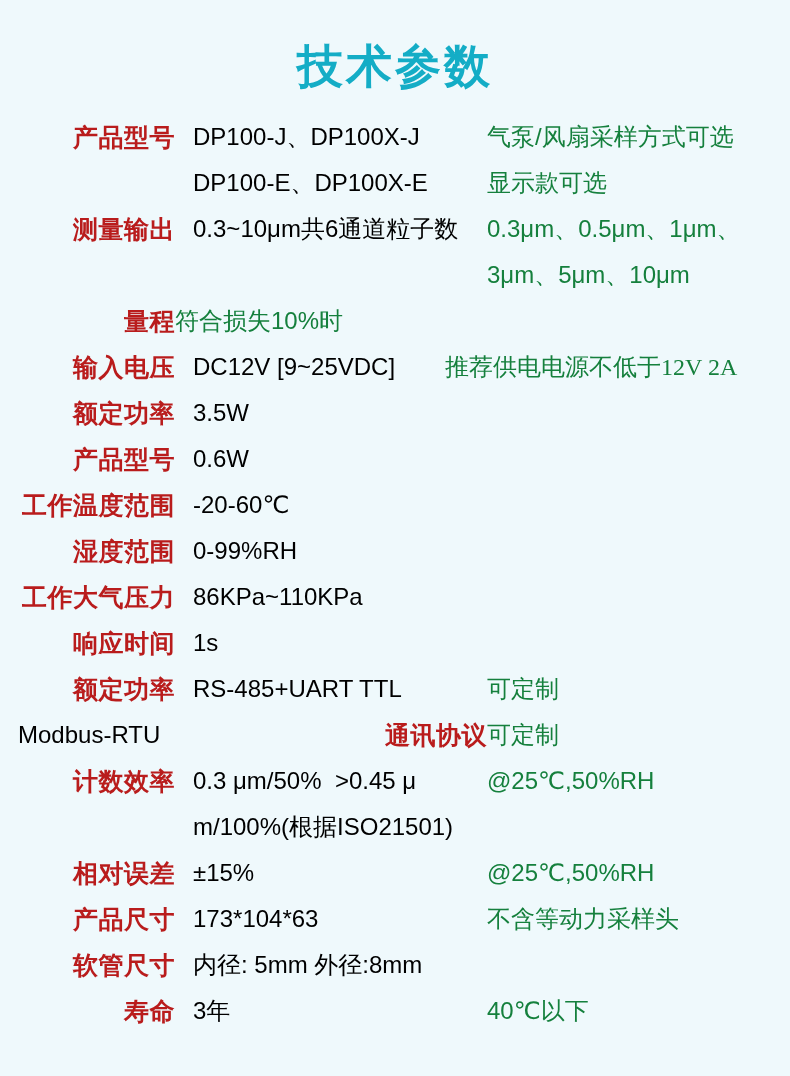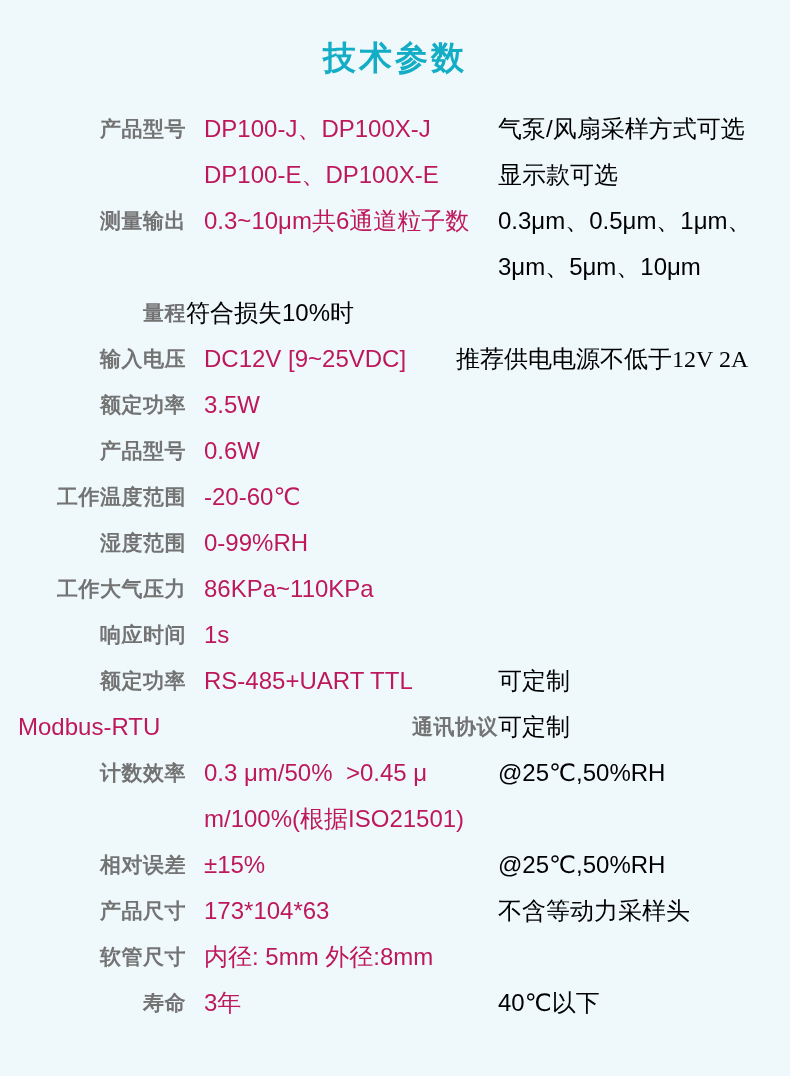--- a/index.html
+++ b/index.html
@@ -10,58 +10,57 @@
     font-family: "Liberation Sans", "DejaVu Sans", sans-serif;
     overflow: hidden;
   }
   .page {
     width: 790px;
     height: 1076px;
     background: #eff9fc;
     box-sizing: border-box;
   }
   .title {
-    padding-top: 30px;
+    padding-top: 38px;
     text-align: center;
     color: #14adc6;
-    font-size: 33px;
+    font-size: 46px;
     line-height: 56px;
     font-weight: 800;
     letter-spacing: 3px;
   }
   .spec-table {
     margin-top: 20px;
   }
   .row {
     display: flex;
     align-items: flex-start;
   }
   .cell {
     font-size: 24px;
     line-height: 46px;
   }
   .cell-label {
     width: 175px;
     flex: 0 0 175px;
     text-align: right;
-    color: #737373;
+    color: #b91c1c;
     font-weight: 700;
-    font-size: 21px;
+    font-size: 25px;
     letter-spacing: 0.5px;
-    margin-left: 11px;
   }
   .cell-value {
     margin-left: 18px;
     width: 294px;
     flex: 0 0 294px;
-    color: #be185d;
+    color: #000000;
   }
   .cell-note {
     flex: 1 1 auto;
-    color: #000000;
+    color: #15803d;
   }
   .cell-note.note-wide {
     margin-left: -42px;
     font-family: Liberation Serif, serif;
   }
   .line {
     white-space: pre-wrap;
   }
 </style>
 </head>

